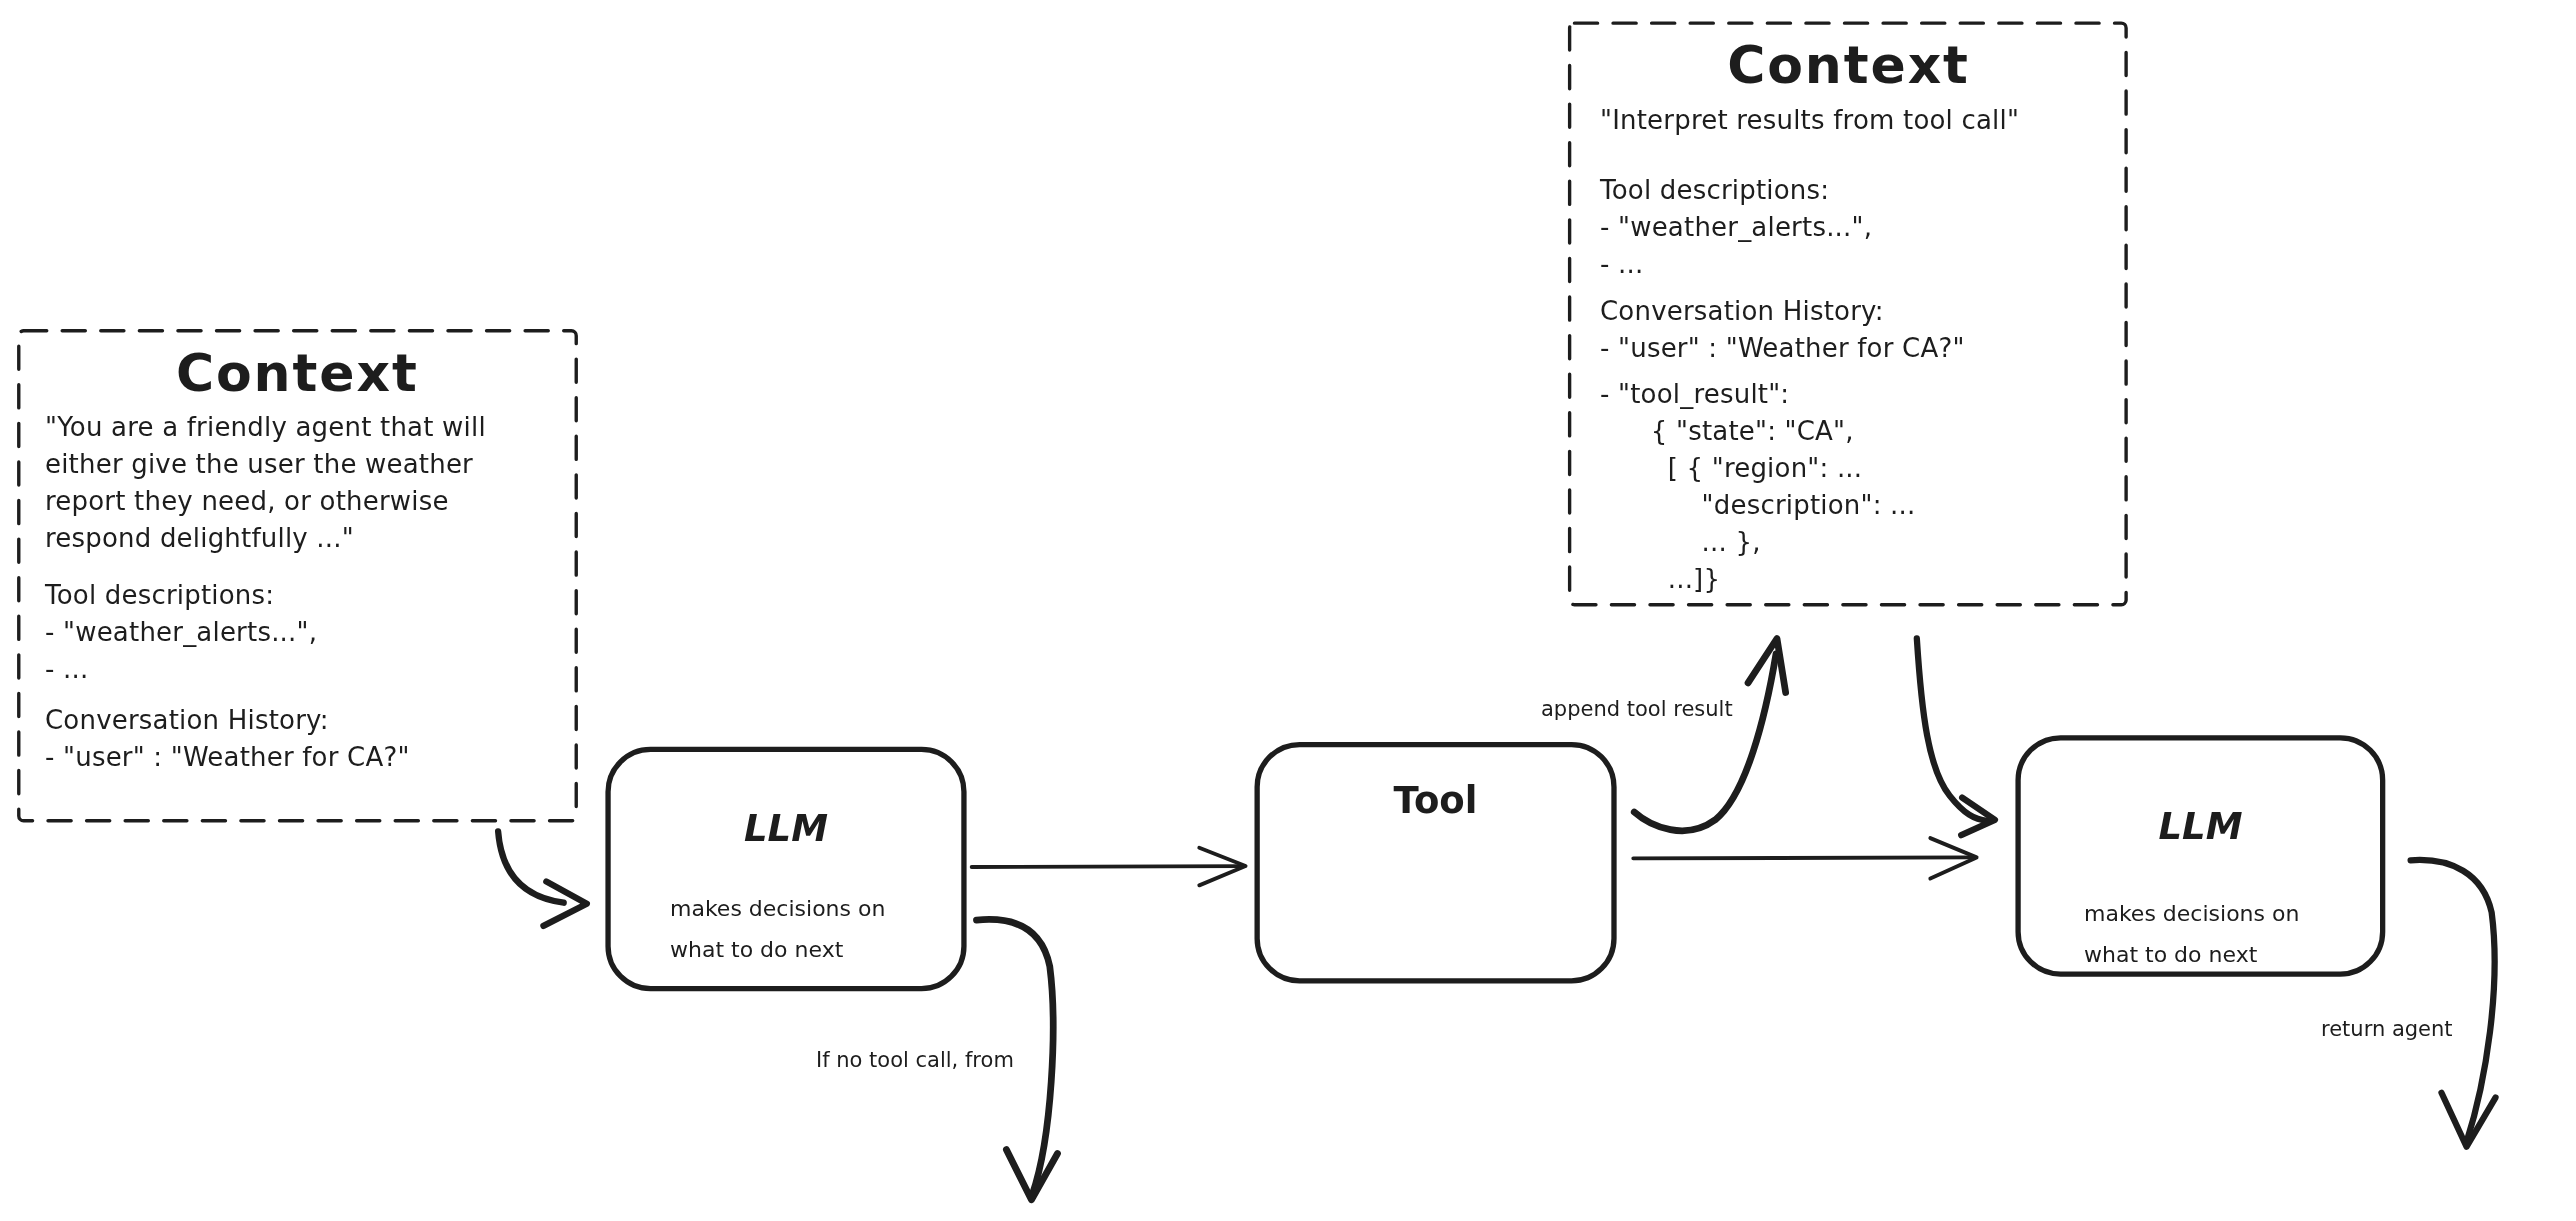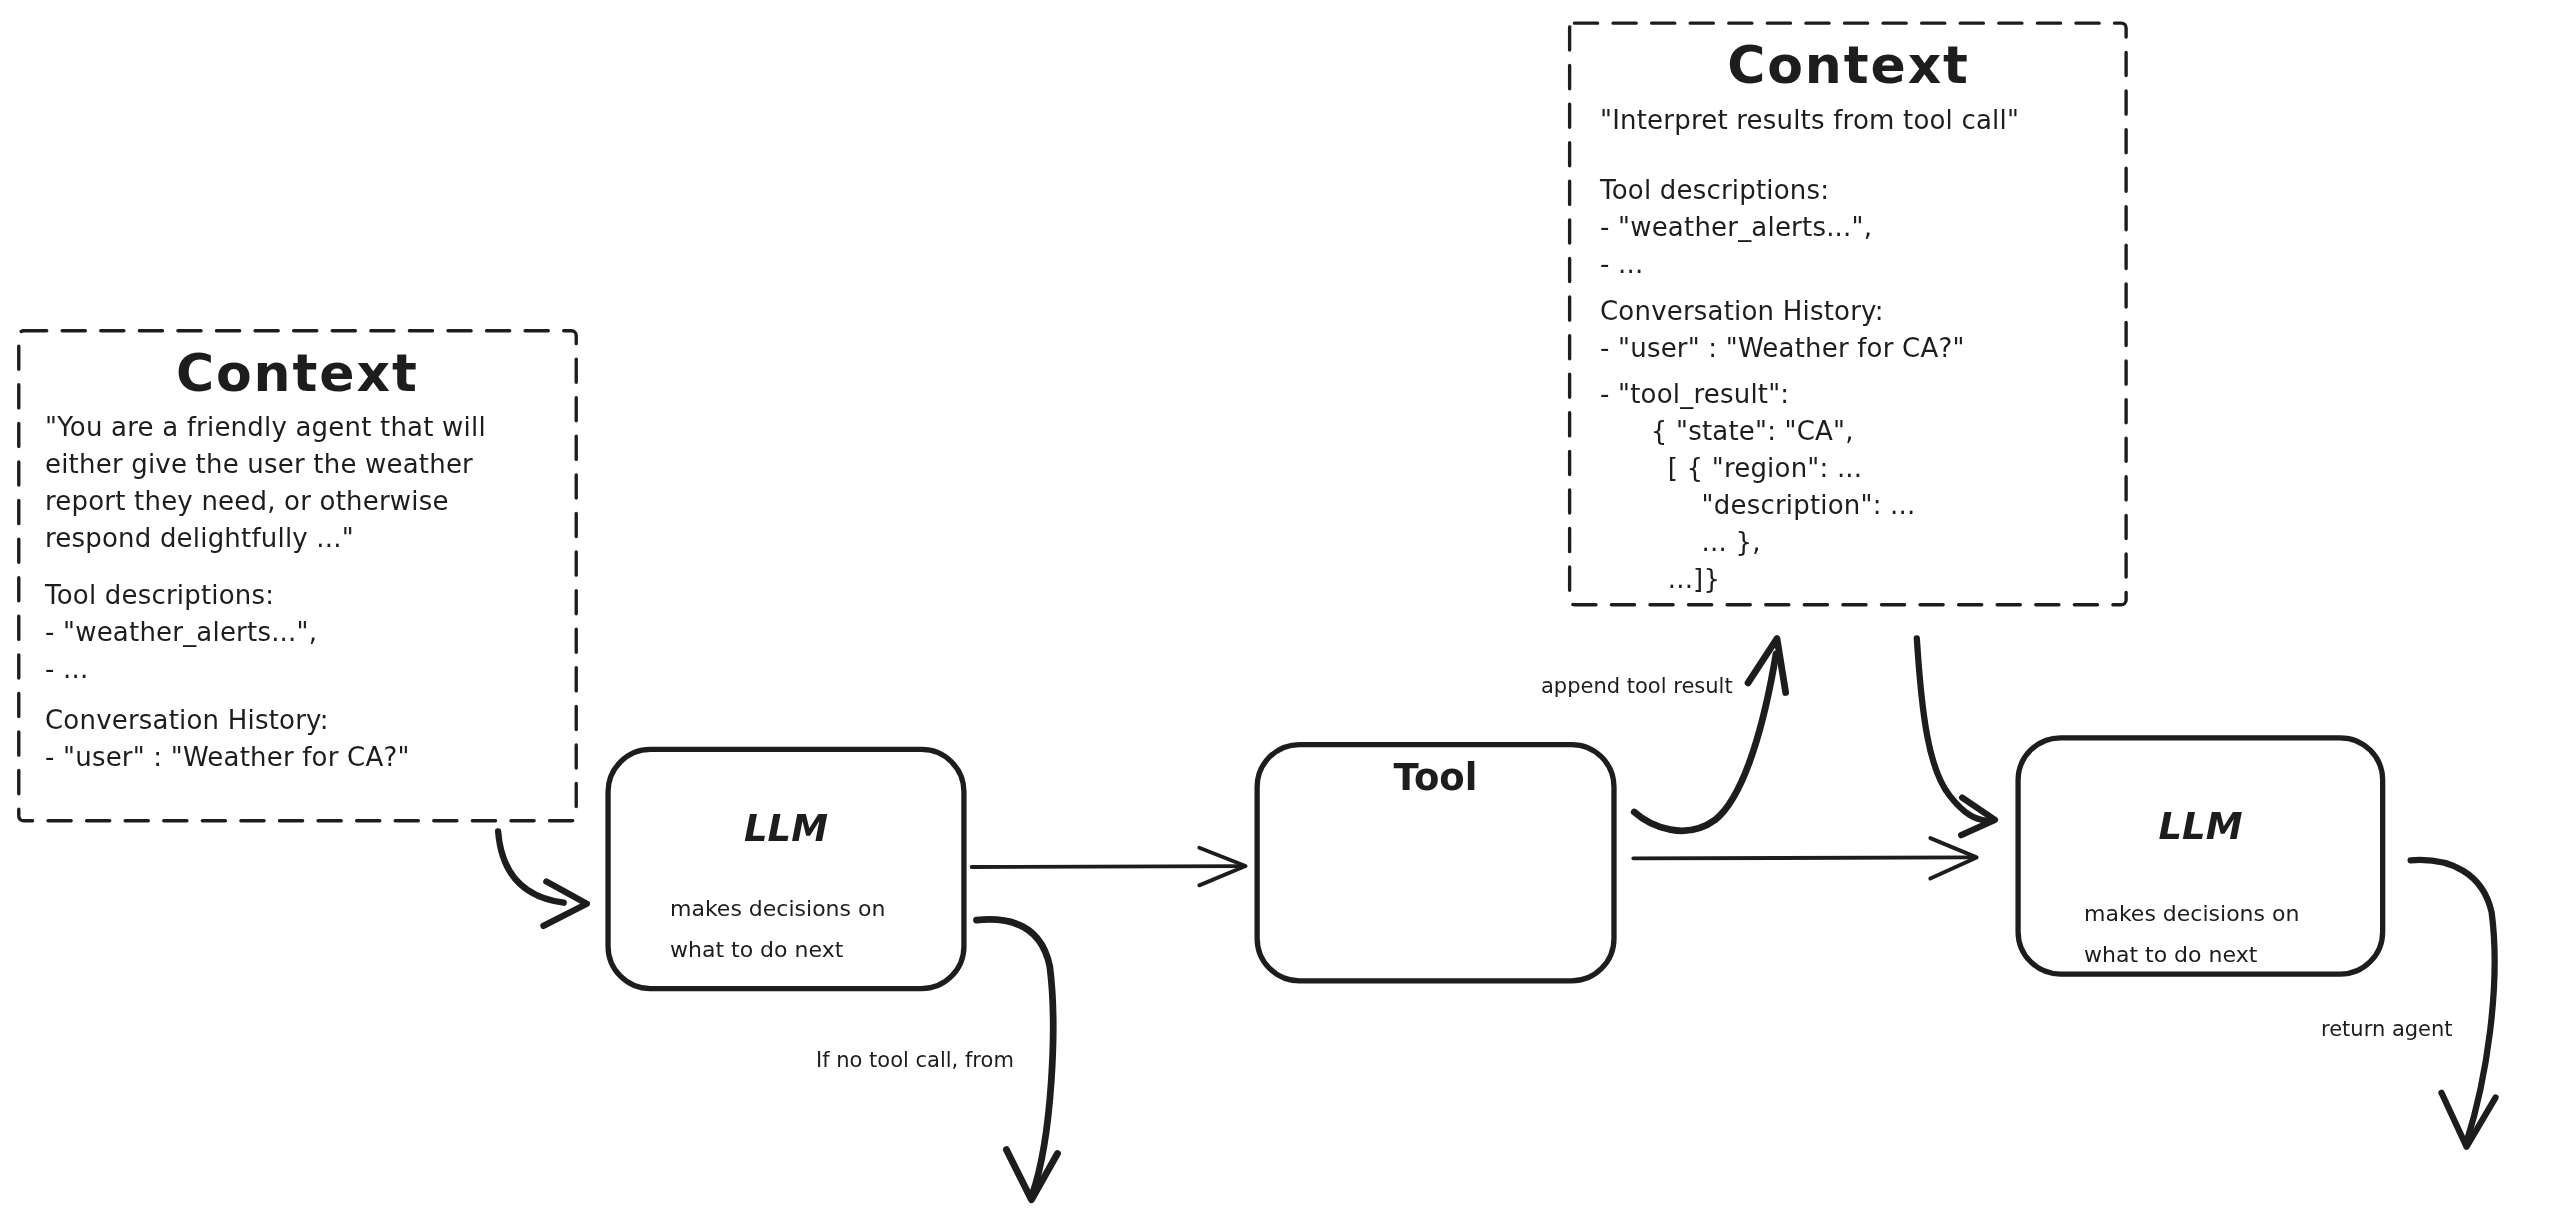--- a/index.html
+++ b/index.html
@@ -132,24 +132,24 @@
       { "state": "CA",
         [ { "region": ...
             "description": ...
             ... },
         ...]}</div>
 
   <div class="abs node-title italic" style="left:608px; top:807px; width:356px;">LLM</div>
   <div class="abs node-sub" style="left:670px; top:888px; width:280px;">makes decisions on
 what to do next</div>
 
-  <div class="abs node-title" style="left:1257px; top:756px; width:357px;">Tool</div>
+  <div class="abs node-title" style="left:1257px; top:779px; width:357px;">Tool</div>
 
   <div class="abs node-title italic" style="left:2018px; top:805px; width:365px;">LLM</div>
   <div class="abs node-sub" style="left:2084px; top:893px; width:280px;">makes decisions on
 what to do next</div>
 
-  <div class="abs edge-label" style="left:1541px; top:674px;">append tool result</div>
+  <div class="abs edge-label" style="left:1541px; top:697px;">append tool result</div>
   <div class="abs edge-label" style="left:816px; top:1048px;">If no tool call, from</div>
   <div class="abs edge-label" style="left:2321px; top:1017px;">return agent</div>
 
 </div>
 
 
 </body></html>

